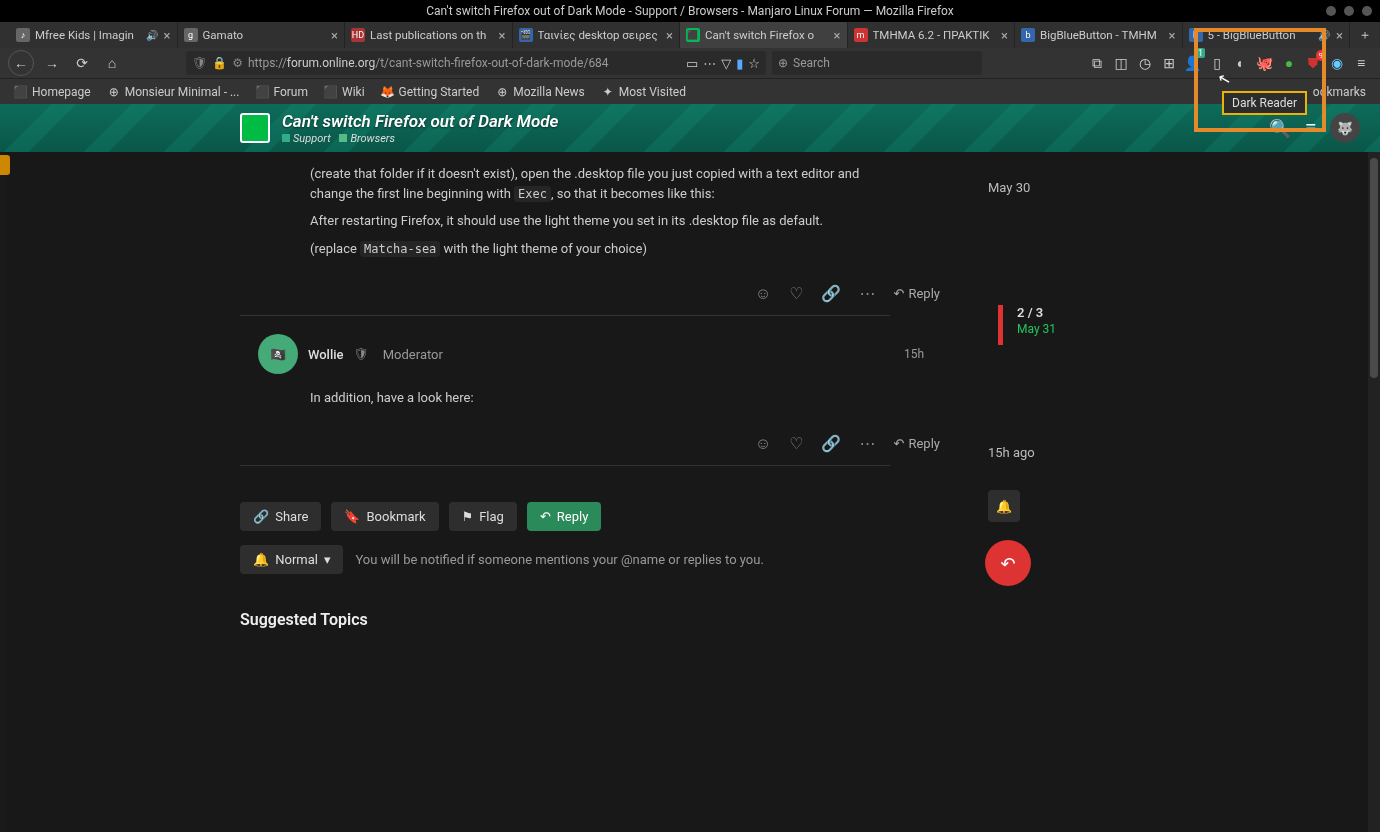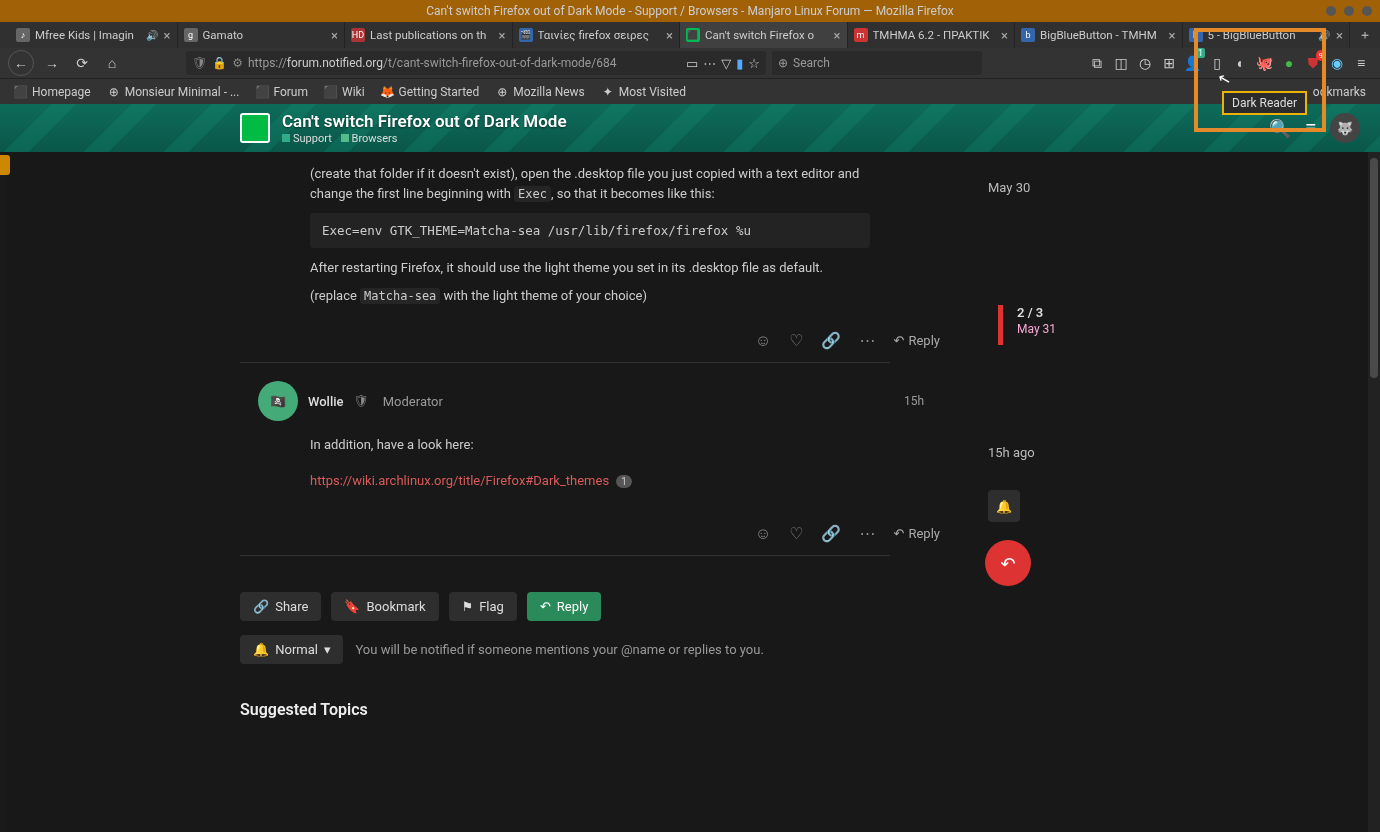--- a/index.html
+++ b/index.html
@@ -8,21 +8,21 @@
   background: #1a1a1a;
   color: #ddd;
   width: 1380px;
   height: 832px;
   overflow: hidden;
   position: relative;
   font-size: 13px;
 }
 .window-titlebar {
   height: 22px;
-  background: #a16207;
+  background: #000000;
   display: flex;
   align-items: center;
   justify-content: center;
   position: relative;
   color: #ccc;
   font-size: 12px;
 }
 .window-controls {
   position: absolute;
   right: 8px;
@@ -167,21 +167,21 @@
   overflow: hidden;
 }
 .forum-header::before {
   content: ""; position: absolute; inset: 0;
   background-image:
     linear-gradient(135deg, transparent 40%, rgba(20,150,120,0.4) 40%, rgba(20,150,120,0.4) 60%, transparent 60%);
   background-size: 80px 100%;
   opacity: 0.6;
 }
 .forum-logo { width: 30px; height: 30px; background: #0b4; border-radius: 3px; margin-right: 12px; z-index: 1; display: flex; align-items: center; justify-content: center; border: 2px solid #fff; }
-.forum-title-block { z-index: 1; }
+.forum-title-block { z-index: 1; font-style: italic; }
 .forum-title { font-size: 17px; font-weight: 600; color: #fff; text-shadow: 0 1px 2px rgba(0,0,0,0.5); }
 .forum-cats { font-size: 11px; margin-top: 1px; }
 .cat-badge { display: inline-flex; align-items: center; gap: 3px; color: #ddd; margin-right: 6px; }
 .cat-sq { width: 8px; height: 8px; background: #3a8; }
 .forum-header-right { margin-left: auto; display: flex; gap: 14px; z-index: 1; align-items: center; }
 .fh-icon { color: #fff; font-size: 18px; }
 .avatar-wolf { width: 30px; height: 30px; border-radius: 50%; background: #444; display: flex; align-items: center; justify-content: center; }
 
 
 .content-wrap {
@@ -265,21 +265,21 @@
   position: absolute;
   top: 180px;
   left: 988px;
   width: 140px;
   font-size: 13px;
   color: #bbb;
 }
 .tl-date { margin-bottom: 110px; }
 .tl-scrubber { border-left: 5px solid #d33; height: 40px; padding-left: 14px; margin-left: 10px; margin-bottom: 100px; }
 .tl-scrub-text { font-weight: 600; color: #ddd; }
-.tl-scrub-sub { color: #f9a8d4; font-size: 12px; margin-top: 2px; }
+.tl-scrub-sub { color: #22c55e; font-size: 12px; margin-top: 2px; }
 .tl-bottom { margin-top: 0; }
 .tl-bell {
   width: 32px; height: 32px; background: #2e2e2e; border-radius: 4px; margin-top: 30px;
   display: flex; align-items: center; justify-content: center; color: #ccc;
 }
 .fab {
   position: absolute;
   top: 540px; left: 985px;
   width: 46px; height: 46px; border-radius: 50%; background: #d33;
   display: flex; align-items: center; justify-content: center; color: #fff; font-size: 18px;
@@ -320,21 +320,21 @@
     <span class="label">Gamato</span>
     <span class="close-x">×</span>
   </div>
   <div class="tab">
     <span class="favicon" style="background:#a33">HD</span>
     <span class="label">Last publications on th</span>
     <span class="close-x">×</span>
   </div>
   <div class="tab">
     <span class="favicon" style="background:#36a">🎬</span>
-    <span class="label">Ταινίες firefox σειρες</span>
+    <span class="label">Ταινίες desktop σειρες</span>
     <span class="close-x">×</span>
   </div>
   <div class="tab active">
     <span class="favicon" style="background:#0b5">⬛</span>
     <span class="label">Can't switch Firefox o</span>
     <span class="close-x">×</span>
   </div>
   <div class="tab">
     <span class="favicon" style="background:#c33">m</span>
     <span class="label">ΤΜΗΜΑ 6.2 - ΠΡΑΚΤΙΚ</span>
@@ -359,21 +359,21 @@
   <div class="nav-btn">→</div>
   <div class="nav-btn">⟳</div>
   <div class="nav-btn">⌂</div>
   <div style="width:50px"></div>
 
   <div class="urlbar">
     <span class="shield">🛡</span>
     <span class="lock">🔒</span>
     <span class="lock">⚙</span>
     <span class="url-text">
-      <span>https://</span><span class="domain">forum.notified.org</span><span>/t/cant-switch-firefox-out-of-dark-mode/684</span>
+      <span>https://</span><span class="domain">forum.online.org</span><span>/t/cant-switch-firefox-out-of-dark-mode/684</span>
     </span>
     <span class="urlbar-icon">▭</span>
     <span class="urlbar-icon">⋯</span>
     <span class="urlbar-icon">▽</span>
     <span class="urlbar-icon" style="color:#5af">▮</span>
     <span class="urlbar-icon">☆</span>
   </div>
 
   <div class="searchbar">
     <span>⊕</span>
@@ -457,21 +457,20 @@
   </div>
 </div>
 
 <div class="content-wrap">
   <div class="content-inner">
 
     <div class="post-body">
       <p>
         <span>(create that folder if it doesn't exist), open the .desktop file you just copied with a text editor and change the first line beginning with </span><code class="inline">Exec</code><span>, so that it becomes like this:</span>
       </p>
-      <div class="code-block">Exec=env GTK_THEME=Matcha-sea /usr/lib/firefox/firefox %u</div>
       <p>After restarting Firefox, it should use the light theme you set in its .desktop file as default.</p>
       <p>
         <span>(replace </span><code class="inline">Matcha-sea</code><span> with the light theme of your choice)</span>
       </p>
     </div>
     <div class="post-actions">
       <span class="pa-icon">☺</span>
       <span class="pa-icon">♡</span>
       <span class="pa-icon">🔗</span>
       <span class="pa-icon">⋯</span>
@@ -482,24 +481,20 @@
 
     <div class="post-head">
       <div class="post-avatar">🏴‍☠️</div>
       <span class="post-user">Wollie</span>
       <span class="mod-shield">🛡</span>
       <span class="mod-label">Moderator</span>
       <span class="post-time">15h</span>
     </div>
     <div class="post-body" style="padding-top:0">
       <p>In addition, have a look here:</p>
-      <p>
-        <a class="post-link">https://wiki.archlinux.org/title/Firefox#Dark_themes</a>
-        <span class="link-count">1</span>
-      </p>
     </div>
     <div class="post-actions">
       <span class="pa-icon">☺</span>
       <span class="pa-icon">♡</span>
       <span class="pa-icon">🔗</span>
       <span class="pa-icon">⋯</span>
       <span class="reply-btn">↶ <span>Reply</span></span>
     </div>
 
     <hr class="post-sep" style="max-width:650px">

